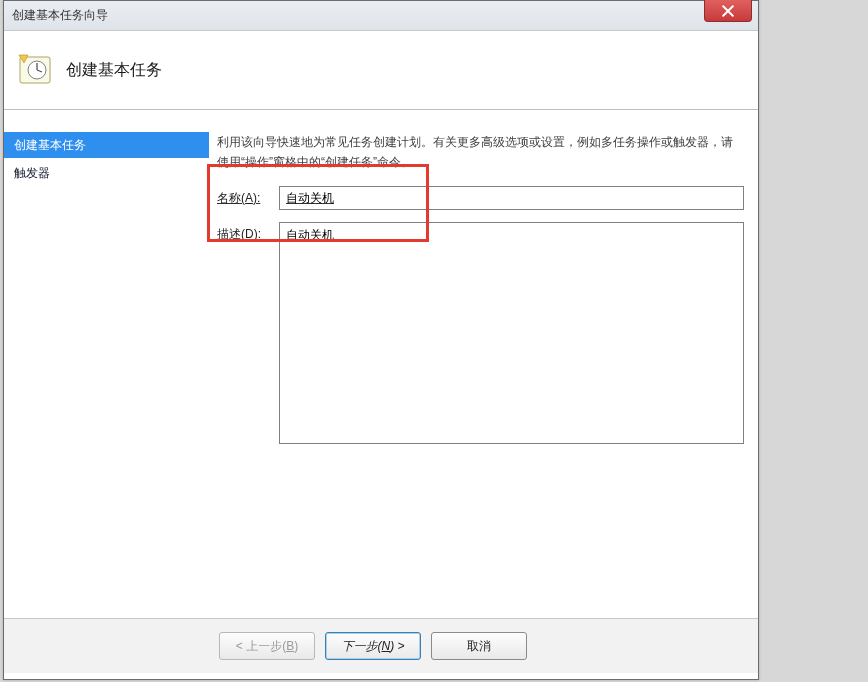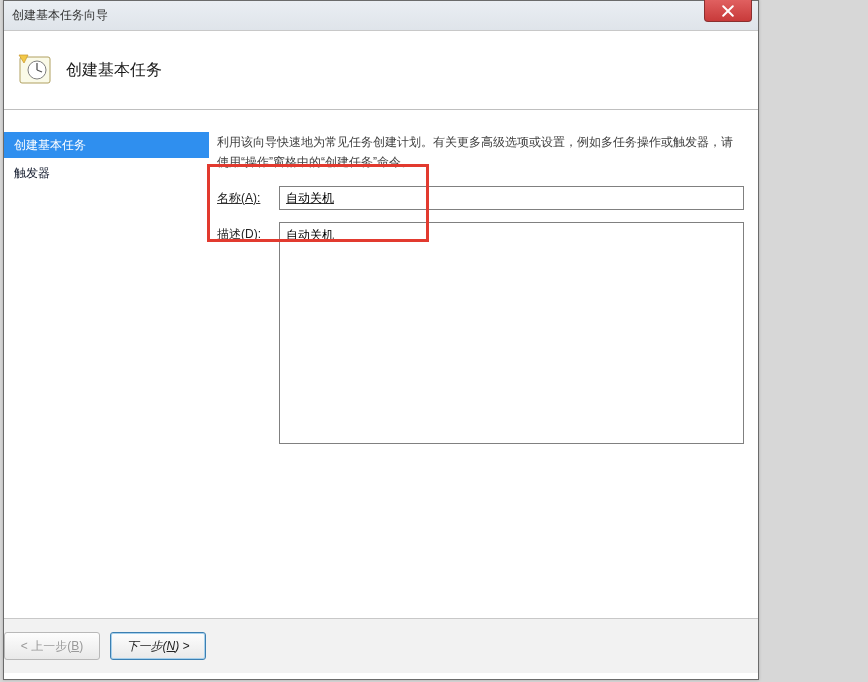--- a/index.html
+++ b/index.html
@@ -141,21 +141,21 @@
   .highlight-box {
     position: absolute;
     border: 3px solid #e23a2f;
     pointer-events: none;
   }
   .button-bar {
     height: 55px;
     border-top: 1px solid #c8c8c8;
     background: #f2f2f2;
     display: flex;
-    justify-content: flex-start;
+    justify-content: center;
     align-items: center;
     padding-right: 16px;
     gap: 10px;
   }
   .btn {
     min-width: 96px;
     height: 28px;
     border: 1px solid #8a8a8a;
     background: linear-gradient(#fdfdfd, #e9e9e9);
     border-radius: 3px;
@@ -237,15 +237,16 @@
 
   </div>
 
   <div class="button-bar">
     <button class="btn disabled" disabled="">
       <span>&lt; 上一步(</span><u>B</u><span>)</span>
     </button>
     <button class="btn default">
       <span>下一步(</span><u>N</u><span>) &gt;</span>
     </button>
+    <button class="btn">取消</button>
   </div>
 
 </div>
 
 </body></html>

